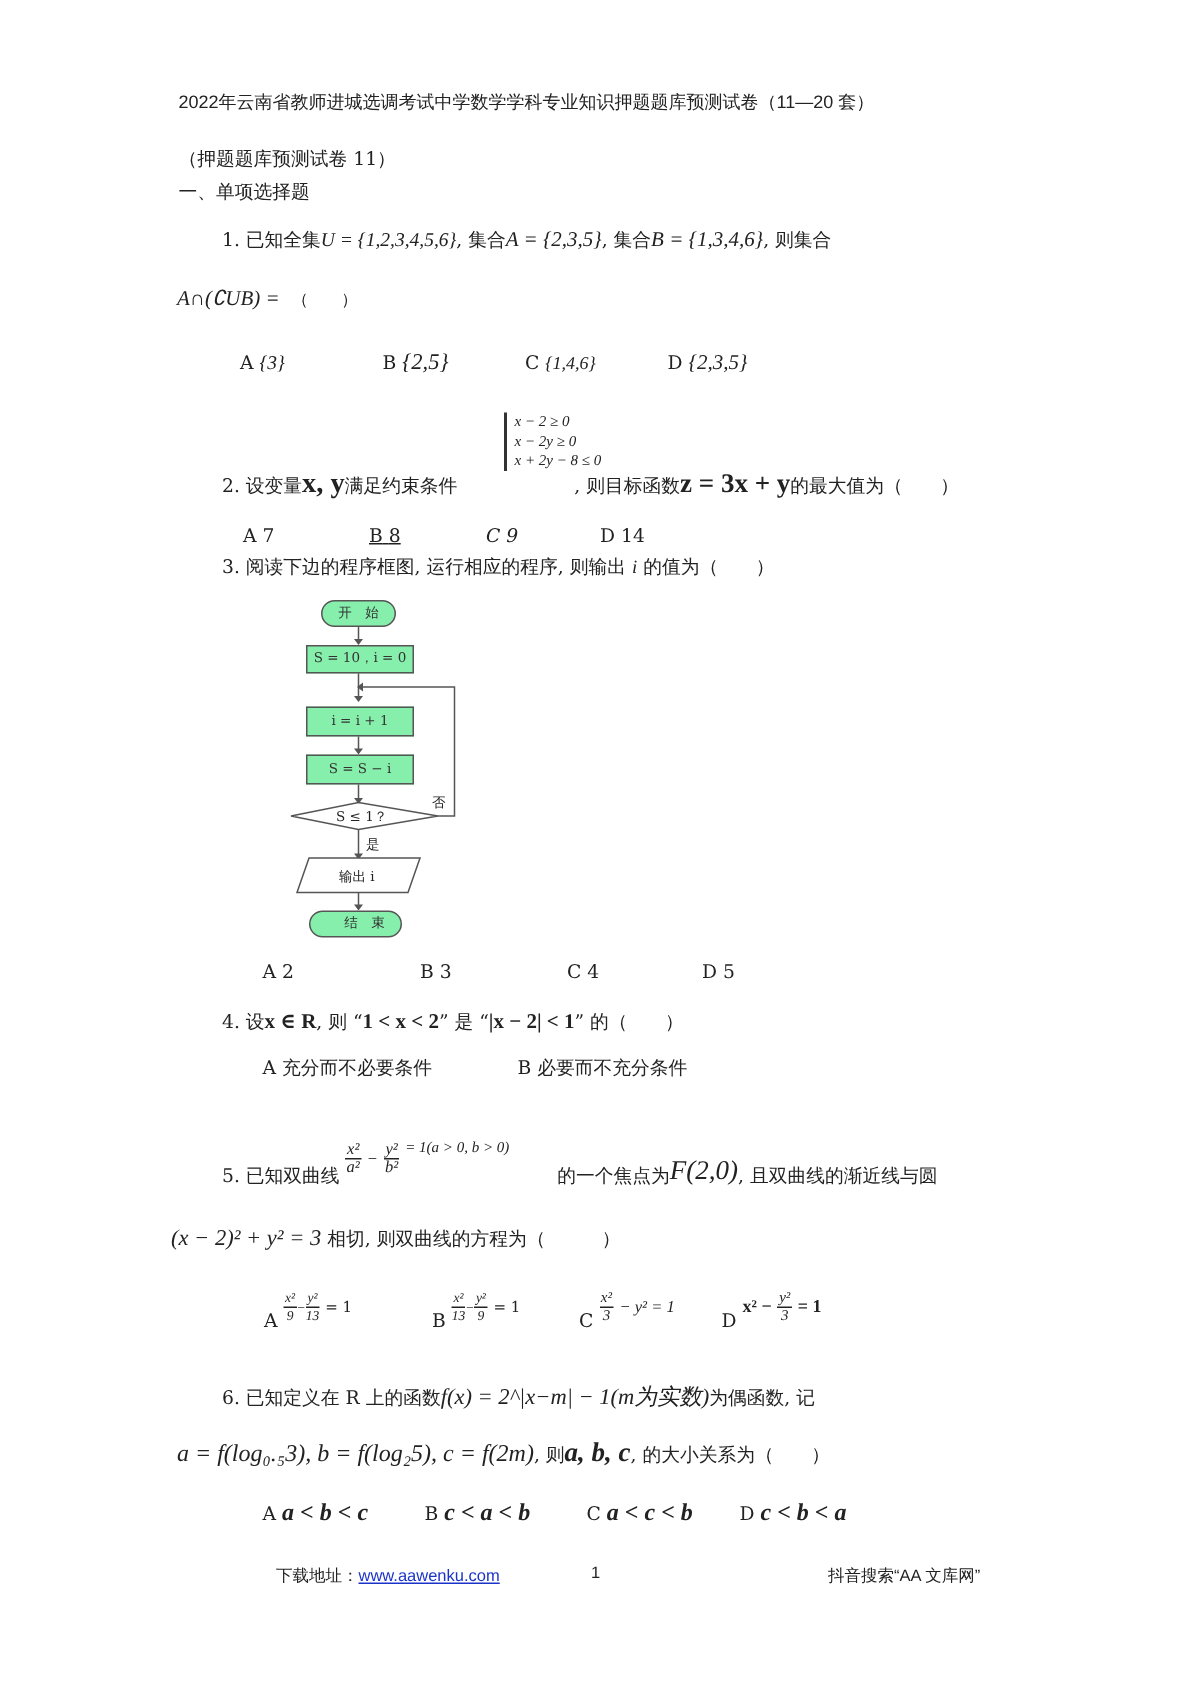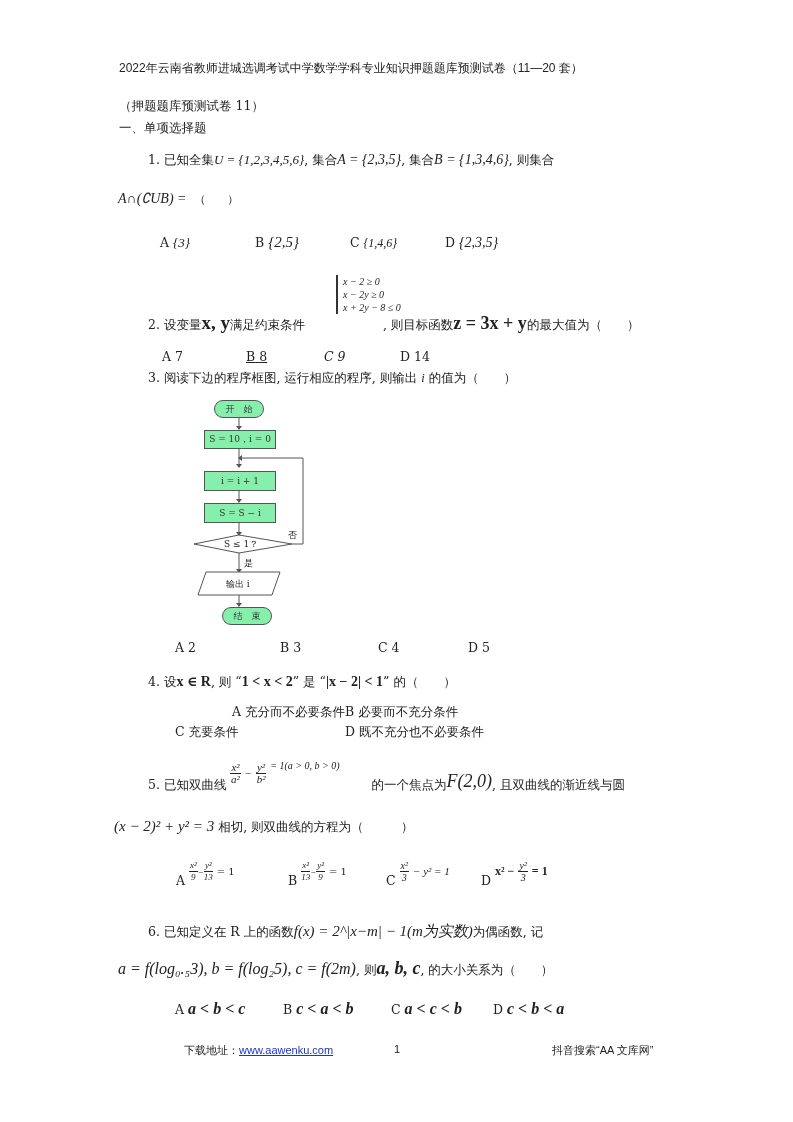--- a/index.html
+++ b/index.html
@@ -74,33 +74,32 @@
     <polygon points="16,177 90,177 82,200 8,200" fill="#fff" stroke="#555"></polygon>
   </svg>
   <div class="fc" style="left:24px;top:5px;width:48px;height:16px;line-height:16px;border-radius:9px;">开　始</div>
   <div class="fc" style="left:14px;top:35px;width:70px;height:17px;line-height:17px;">S = 10，i = 0</div>
   <div class="fc" style="left:14px;top:76px;width:70px;height:18px;line-height:18px;">i = i + 1</div>
   <div class="fc" style="left:14px;top:108px;width:70px;height:18px;line-height:18px;">S = S − i</div>
   <div class="abs" style="left:34px;top:143px;font-size:9px;">S ≤ 1？</div>
   <div class="abs" style="left:98px;top:134px;font-size:9px;">否</div>
   <div class="abs" style="left:54px;top:162px;font-size:9px;">是</div>
   <div class="abs" style="left:36px;top:183px;font-size:9px;">输出 i</div>
-  <div class="fc" style="left:32px;top:212px;width:48px;height:16px;line-height:16px;border-radius:9px;">结　束</div>
+  <div class="fc" style="left:16px;top:212px;width:48px;height:16px;line-height:16px;border-radius:9px;padding-left:12px;">结　束</div>
 </div>
 
 <div class="abs" style="left:175px;top:640px;">
   <span class="opt" style="width:105px;"><span>A</span> <span>2</span></span><span class="opt" style="width:98px;"><span>B</span> <span>3</span></span><span class="opt" style="width:90px;"><span>C</span> <span>4</span></span><span class="opt" style="width:40px;"><span>D</span> <span>5</span></span>
 </div>
 
 <div class="abs" style="left:148px;top:673px;">
   <span>4. 设</span><span class="mb" style="font-size:14px;">x ∈ R</span><span>, 则 “</span><span class="mb" style="font-size:14px;">1 &lt; x &lt; 2</span><span>” 是 “</span><span class="mb" style="font-size:14px;">|x − 2| &lt; 1</span><span>” 的（　　）</span>
 </div>
 <div class="abs" style="left:175px;top:702px;line-height:20px;">
-  <div><span class="opt" style="width:170px;text-align:right;"><span>A</span> <span>充分而不必要条件</span></span><span class="opt"><span>B</span> <span>必要而不充分条件</span></span></div>
-  <div><span class="opt" style="width:170px;"><span>C</span> <span>充要条件</span></span><span class="opt"><span>D</span> <span>既不充分也不必要条件</span></span></div>
+  <div><span class="opt" style="width:170px;"><span>A</span> <span>充分而不必要条件</span></span><span class="opt"><span>B</span> <span>必要而不充分条件</span></span></div>
 </div>
 
 <div class="abs" style="left:148px;top:760px;">
   <span style="vertical-align:-12px;">5. 已知双曲线</span>
   <span class="frac m" style="font-size:11px;">
       <span class="num">x²</span>
       <span>a²</span>
     </span>
   <span class="m" style="font-size:11px;">−</span>
   <span class="frac m" style="font-size:11px;">

